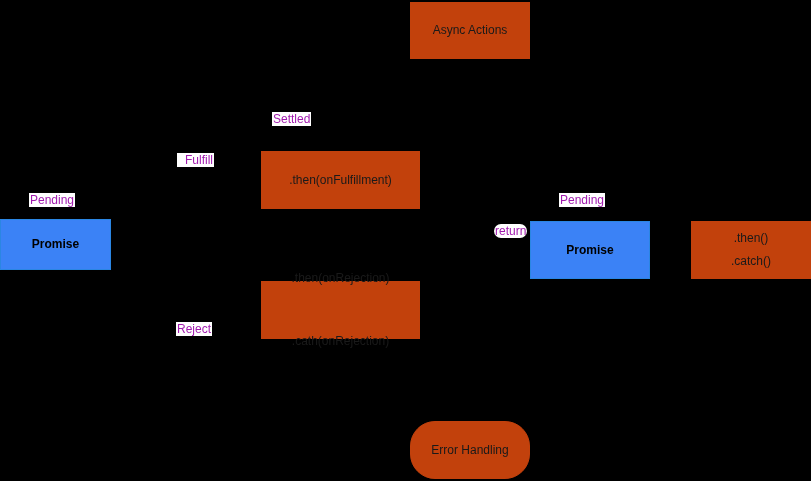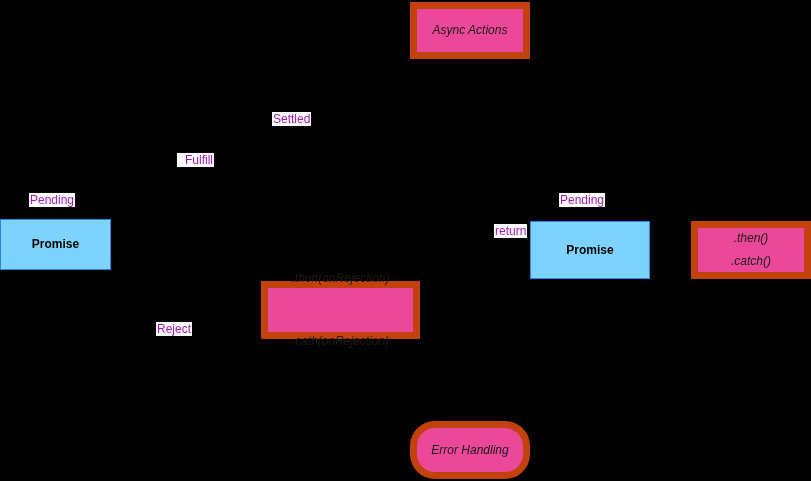--- a/index.html
+++ b/index.html
@@ -20,22 +20,22 @@
     display: flex;
     flex-direction: column;
     align-items: center;
     justify-content: center;
     text-align: center;
     font-size: 12px;
     color: #1a1a1a;
     line-height: 23px;
     box-sizing: border-box;
   }
-  .node.orange { background: #ec4899; border: 7px solid #c2410c; font-style: italic; }
-  .node.blue   { background: #7dd3fc; border: 1px solid #2b86e3; }
+  .node.orange { background: #c2410c; border: 1px solid #c2410c; }
+  .node.blue   { background: #3b82f6; border: 1px solid #2b86e3; }
   .node.blue span { font-weight: bold; color: #000000; }
 
   .floatlabel {
     position: absolute;
     background: #ffffff;
     color: #a21caf;
     font-size: 12px;
     line-height: 14px;
     padding: 0 1px;
     white-space: nowrap;
@@ -47,22 +47,22 @@
   .n-promiseL { left: 0px;   top: 219px; width: 111px; height: 51px; }
   .n-reject   { left: 261px; top: 281px; width: 159px; height: 58px; gap: 40px; }
   .n-promiseR { left: 530px; top: 221px; width: 120px; height: 58px; }
   .n-thencatch{ left: 691px; top: 221px; width: 120px; height: 58px; text-align: center; }
   .n-error    { left: 410px; top: 421px; width: 120px; height: 58px; border-radius: 25px; }
 
   
   .l-settled  { left: 272px; top: 112px; }
   .l-fulfill  { left: 177px; top: 153px; padding-left: 8px; }
   .l-pendingL { left: 29px;  top: 193px; }
-  .l-reject   { left: 156px; top: 322px; }
-  .l-return   { left: 494px; top: 224px; }
+  .l-reject   { left: 176px; top: 322px; }
+  .l-return   { left: 494px; top: 224px; border-radius: 7px; }
   .l-pendingR { left: 559px; top: 193px; }
 </style>
 </head>
 <body>
 
 <div class="canvas">
 
   <div class="node orange n-async">
     <span>Async Actions</span>
   </div>
@@ -71,20 +71,23 @@
   <div class="floatlabel l-fulfill">Fulfill</div>
   <div class="floatlabel l-pendingL">Pending</div>
   <div class="floatlabel l-reject">Reject</div>
   <div class="floatlabel l-return">return</div>
   <div class="floatlabel l-pendingR">Pending</div>
 
   <div class="node blue n-promiseL">
     <span>Promise</span>
   </div>
 
+  <div class="node orange n-fulfil">
+    <span>.then(onFulfillment)</span>
+  </div>
 
   <div class="node orange n-reject">
     <span>.then(onRejection)</span>
     <span>.cath(onRejection)</span>
   </div>
 
   <div class="node blue n-promiseR">
     <span>Promise</span>
   </div>
 

